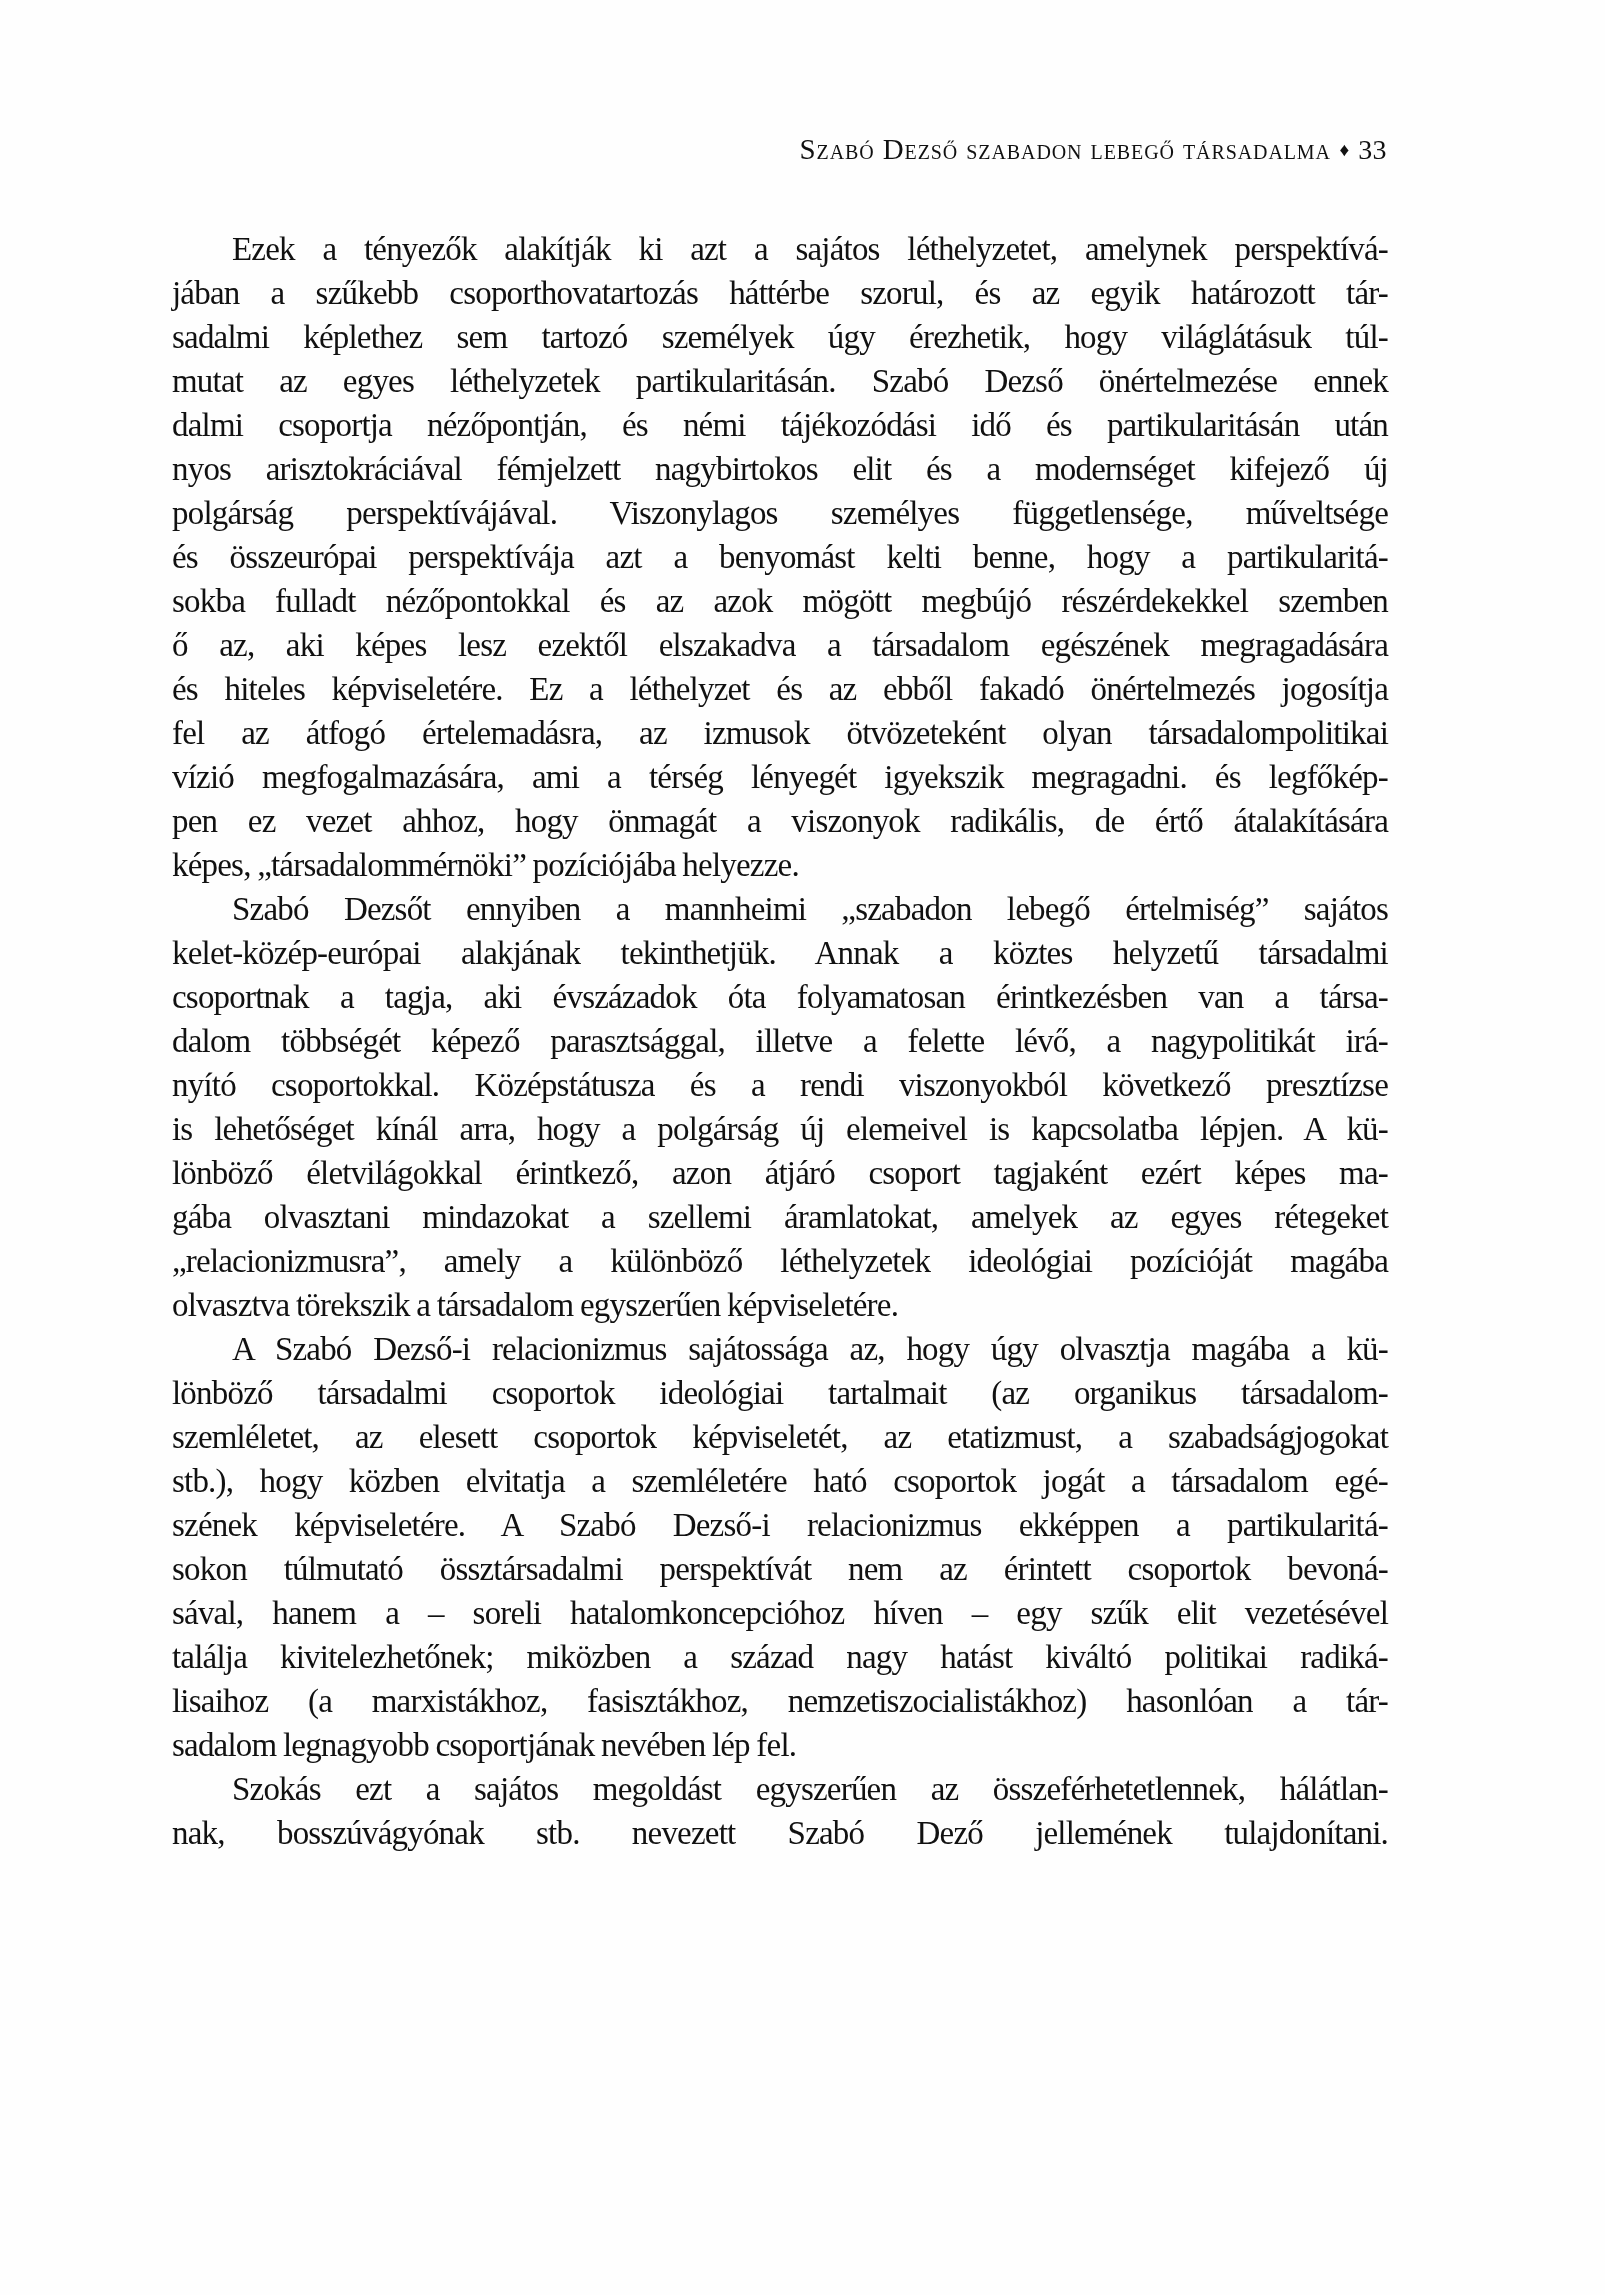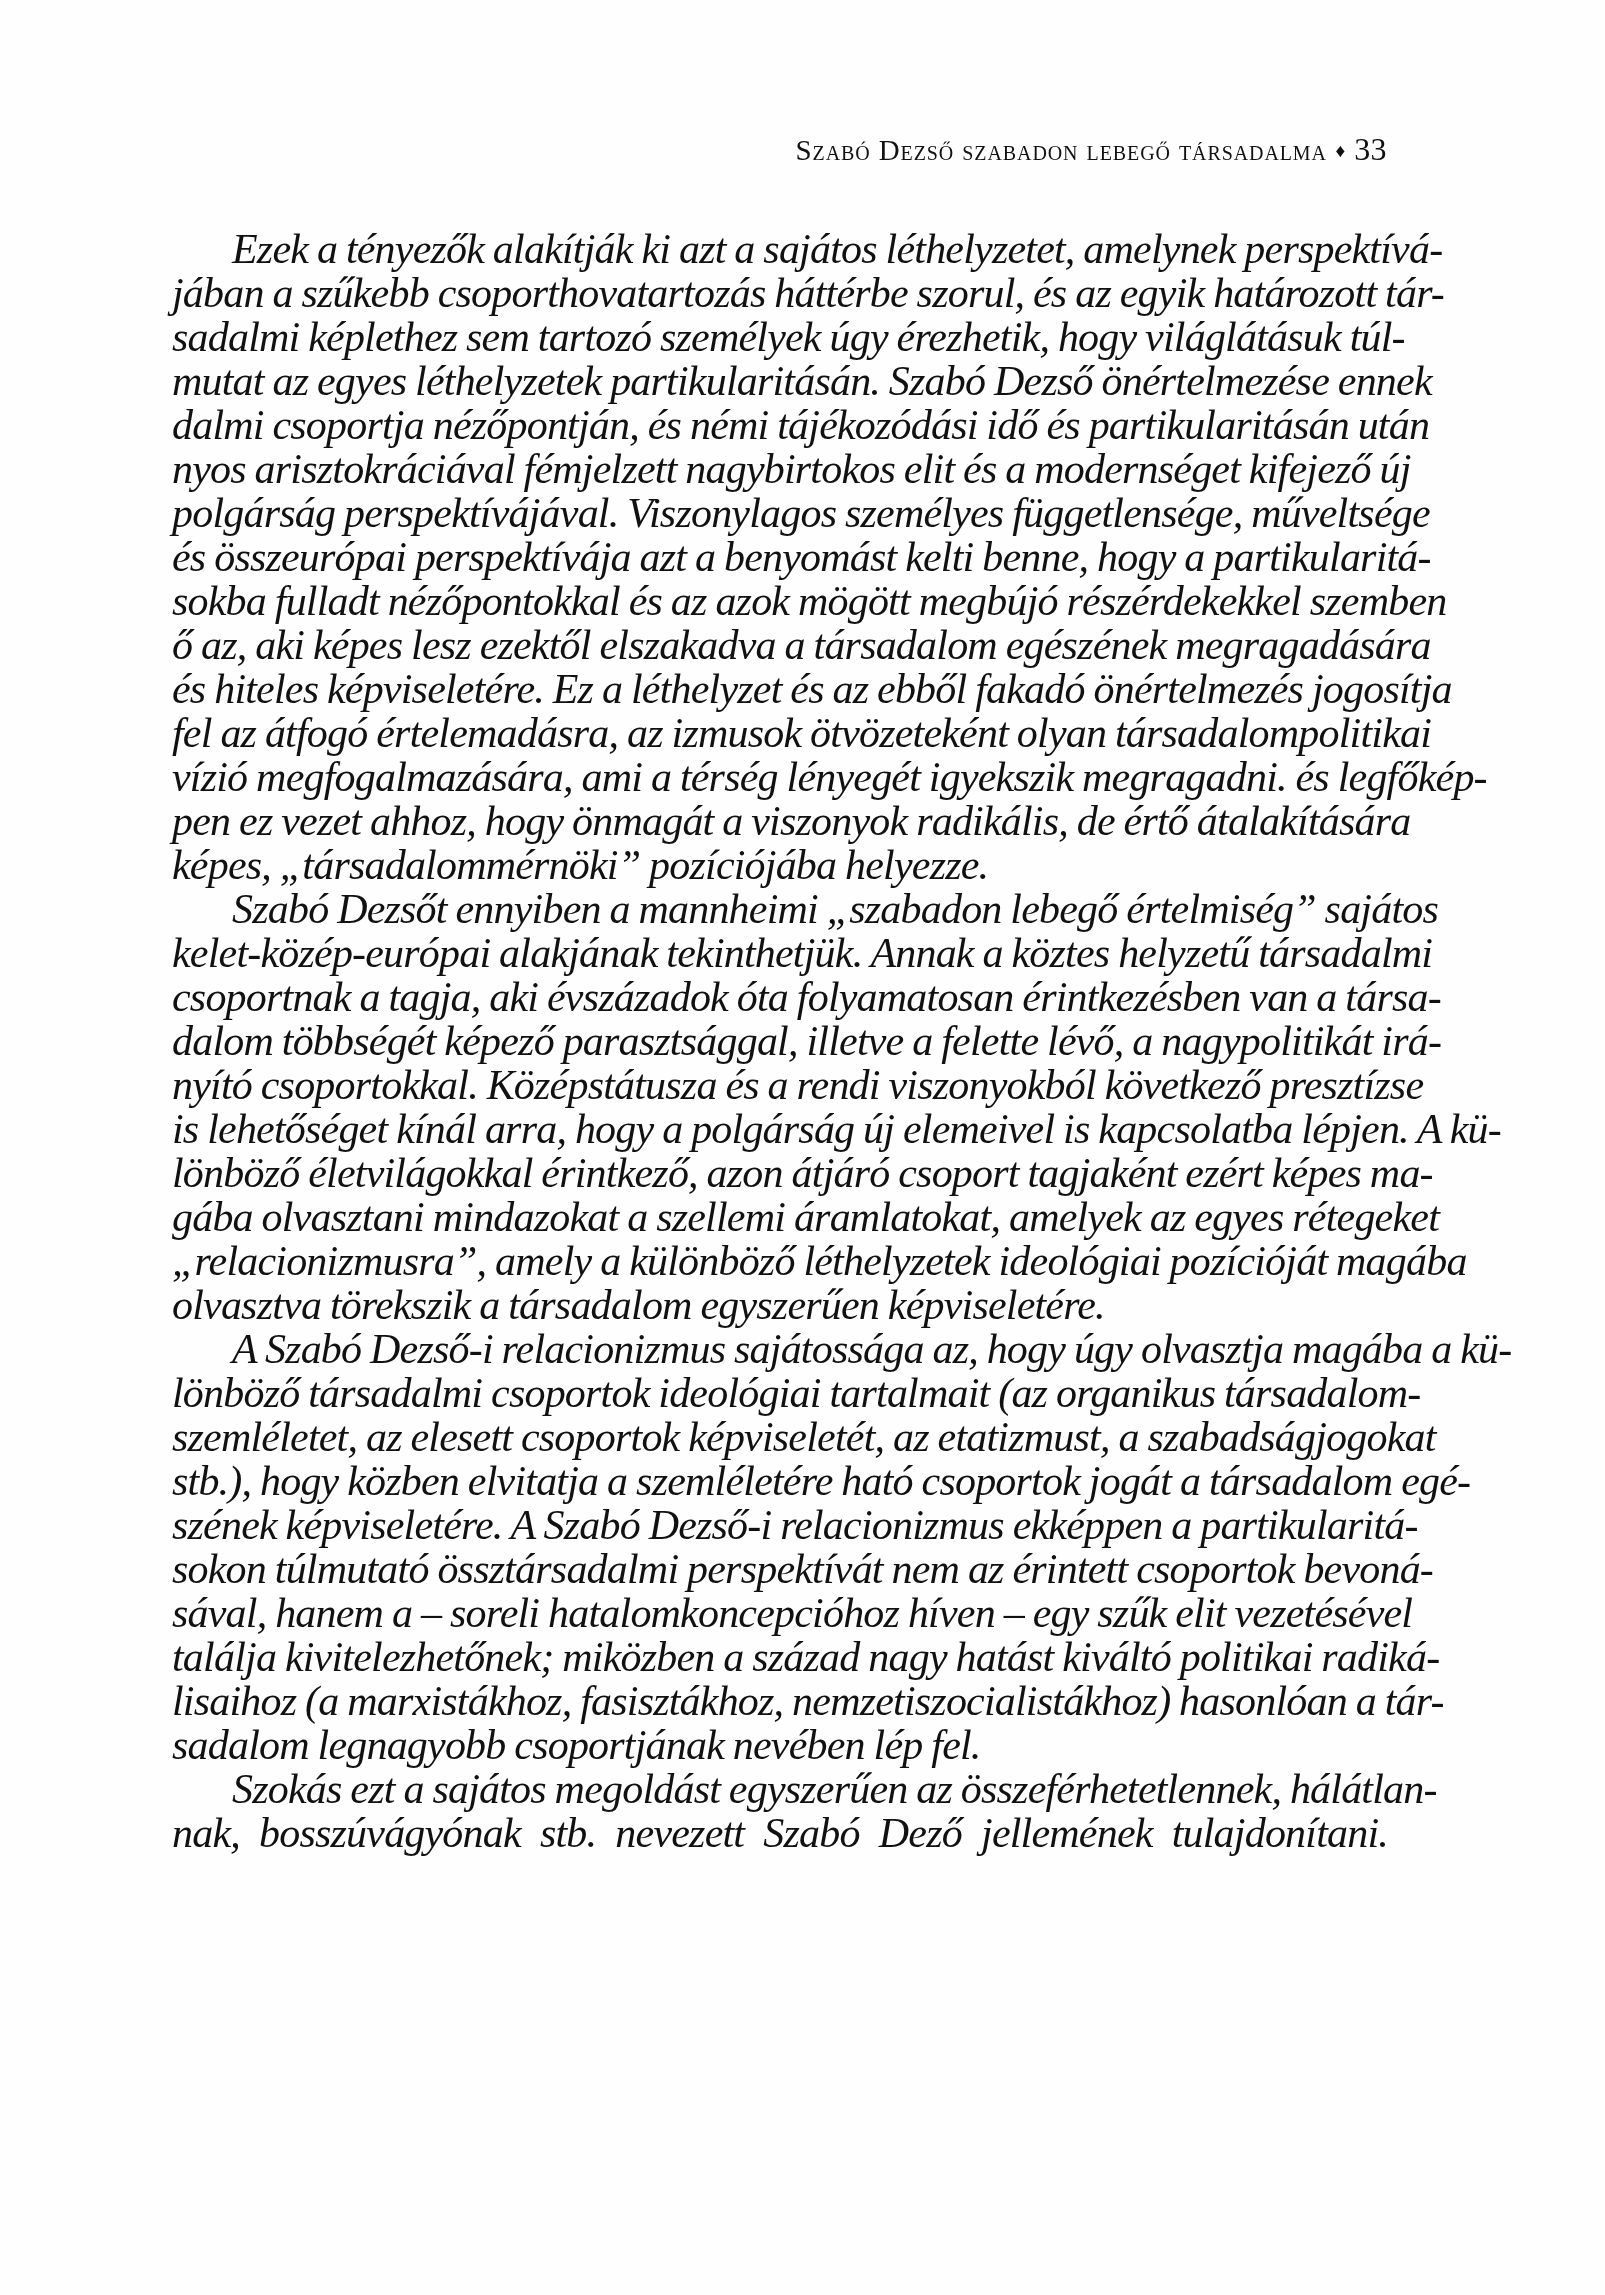--- a/index.html
+++ b/index.html
@@ -3,24 +3,24 @@
 <meta charset="utf-8">
 <style>
   html, body { margin: 0; padding: 0; background: #ffffff; }
   body { width: 1605px; height: 2295px; position: relative; overflow: hidden; color: #111111;
          font-family: "Liberation Serif", "DejaVu Serif", serif; }
   .page { position: absolute; left: 0; top: 0; width: 1605px; height: 2295px; background: #fefefe; }
   .running-head { position: absolute; top: 129px; right: 218px; height: 40px; white-space: nowrap;
                   font-size: 29px; line-height: 40px; letter-spacing: 0.4px; }
   .running-head .title { font-variant: small-caps; letter-spacing: 0.9px; }
   .running-head .sep { font-size: 19px; vertical-align: 3.4px; margin: 0 8.6px; }
-  .running-head .num { font-size: 32px; }
+  .running-head .num { font-size: 28px; }
   .body-text { position: absolute; left: 172px; top: 227px; width: 1216px; }
-  .line { display: block; height: 44px; line-height: 44px; font-size: 42px; white-space: nowrap;
-          text-align: justify; text-align-last: justify; letter-spacing: -0.8px; word-spacing: -0.9px; overflow: visible; font-style: italic; }
+  .line { display: block; height: 44px; line-height: 44px; font-size: 33px; white-space: nowrap;
+          text-align: justify; text-align-last: justify; letter-spacing: -0.8px; word-spacing: -0.9px; overflow: visible; }
   .line.first { text-indent: 60px; }
   .line.last { text-align: center; text-align-last: left; }
 </style>
 </head>
 <body>
 
 <div class="page">
   <div class="running-head">
     <span class="title">Szabó Dezső szabadon lebegő társadalma</span><span class="sep">♦</span><span class="num">33</span>
   </div>

